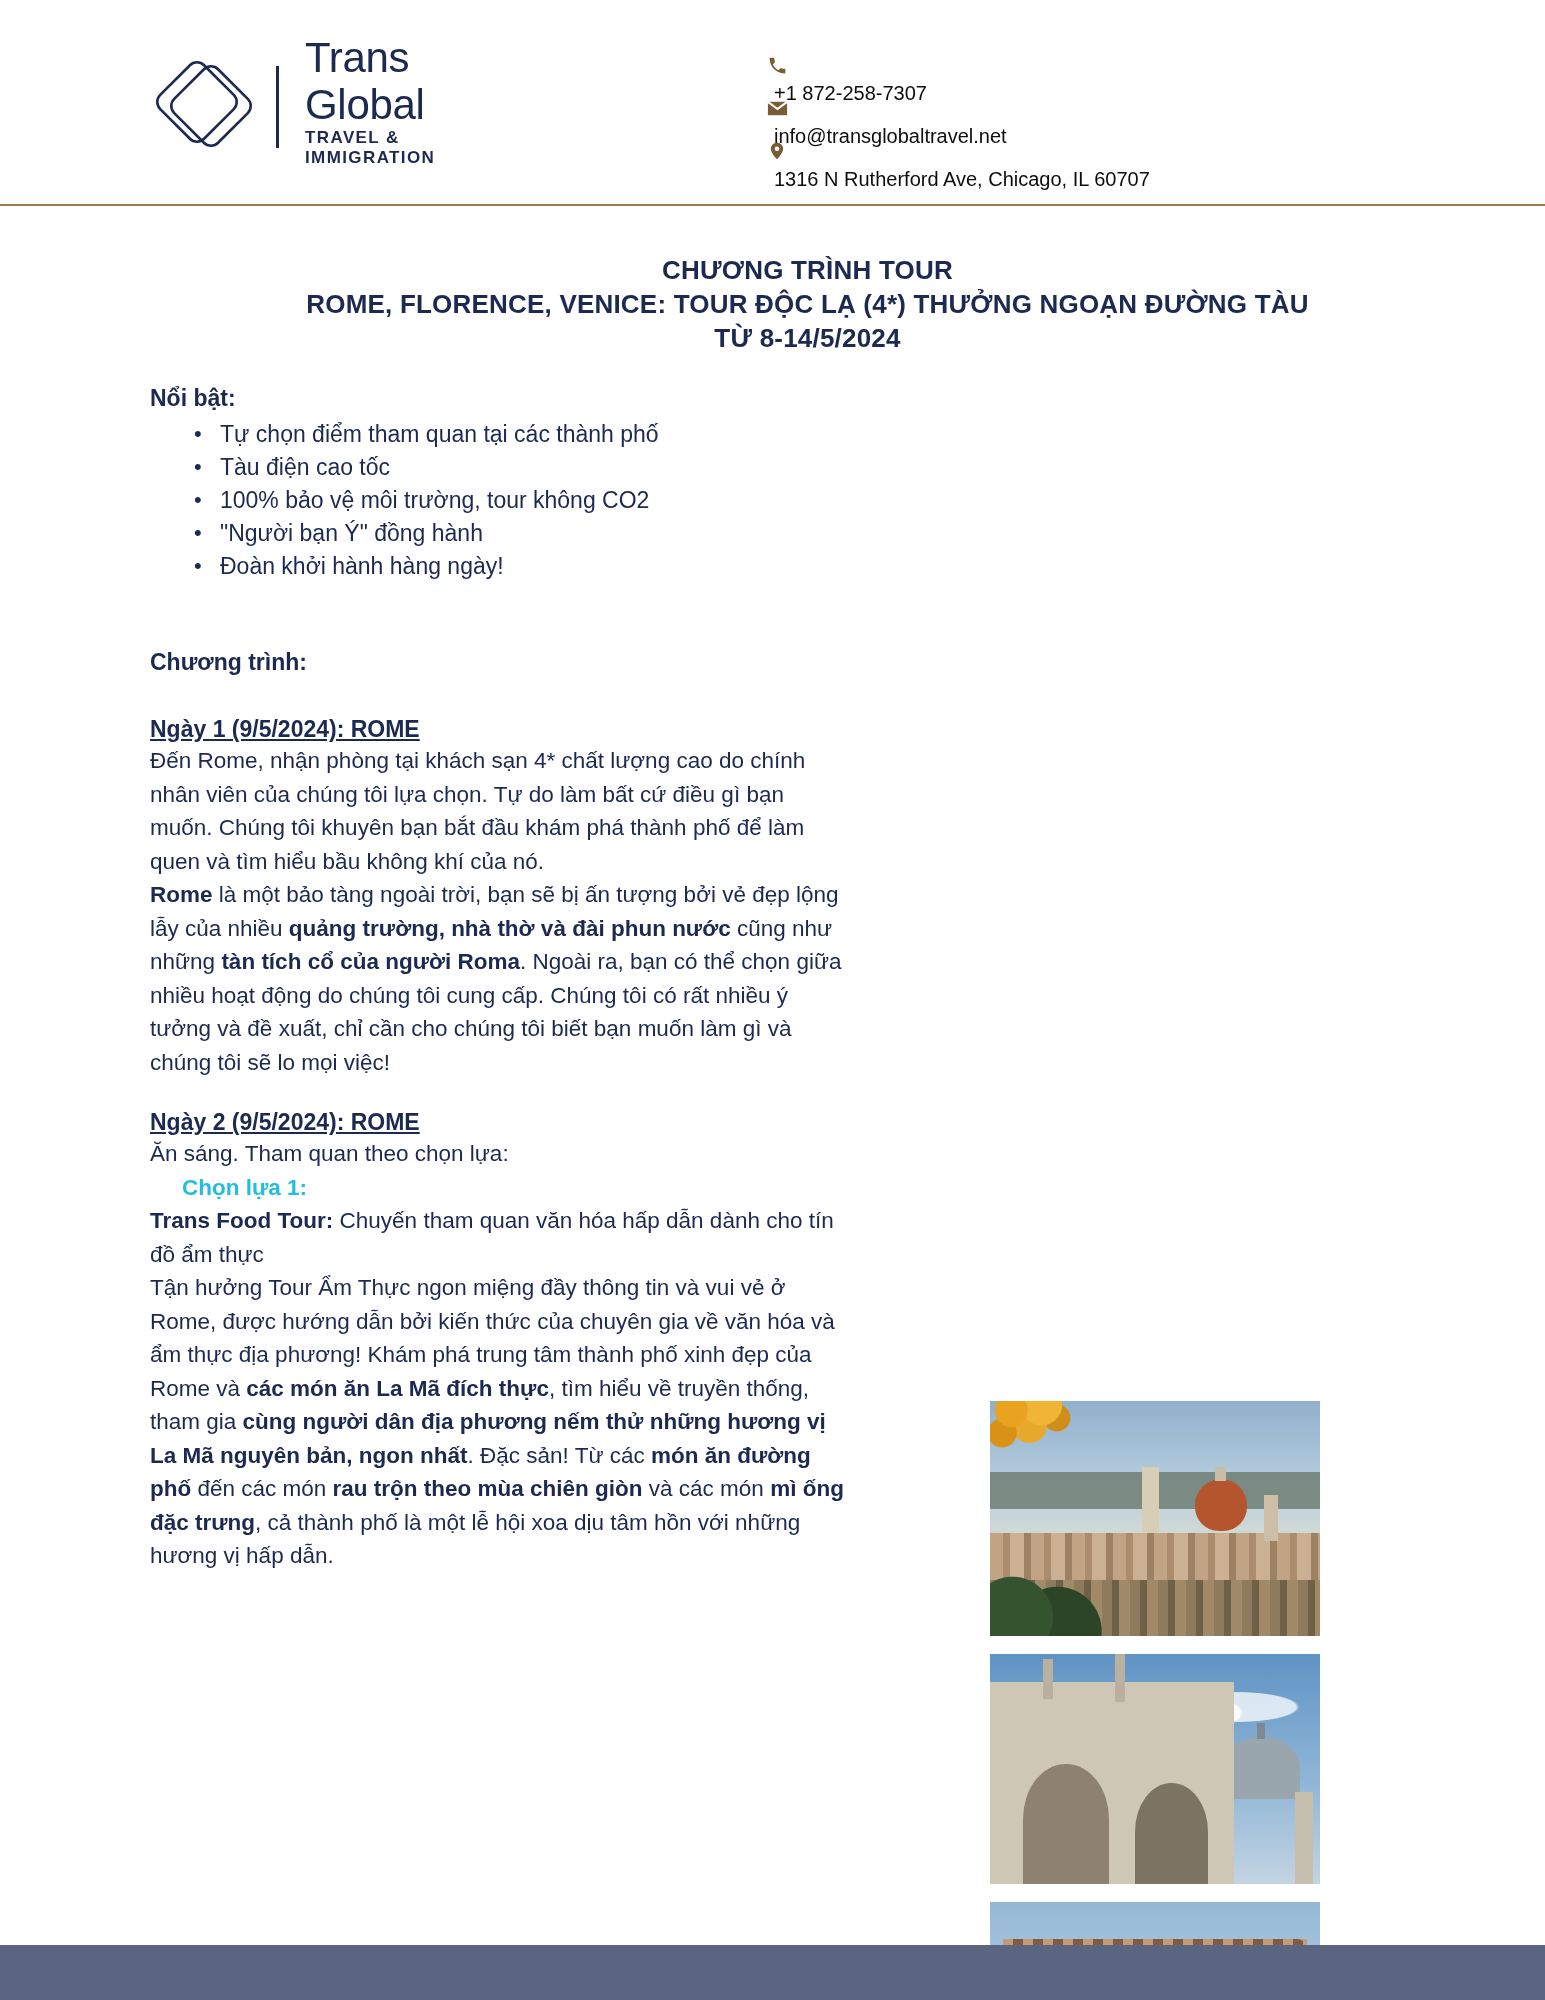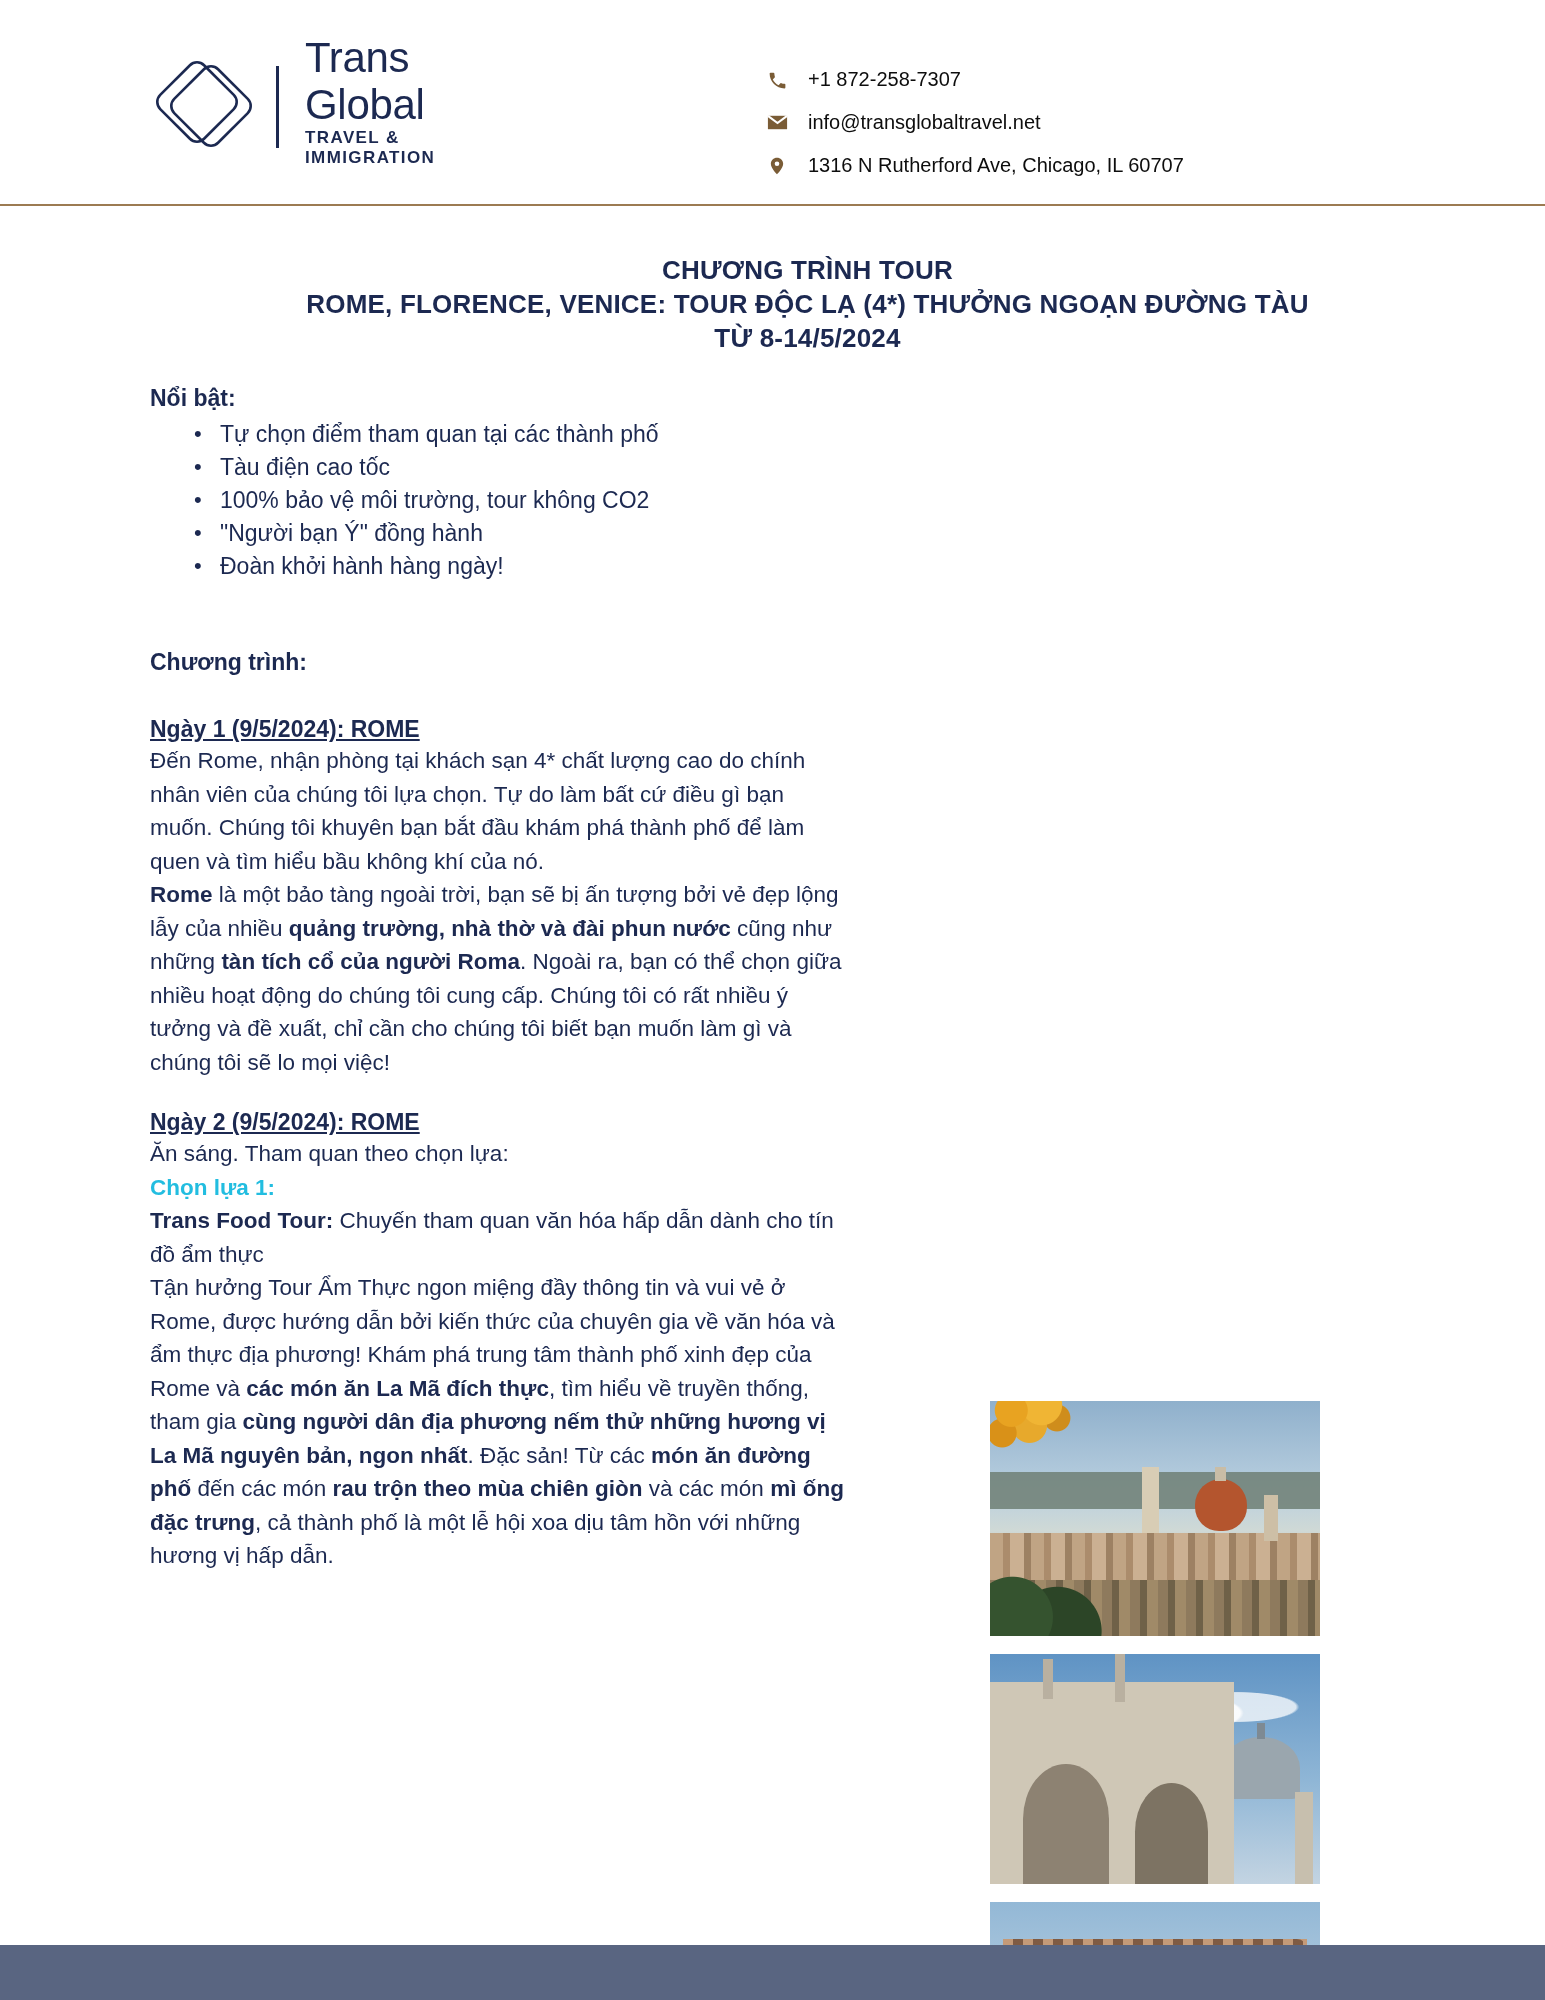--- a/index.html
+++ b/index.html
@@ -57,22 +57,23 @@
     letter-spacing: 1.4px;
     color: #1c2951;
   }
 
   .contact-block {
     margin-left: 190px;
     padding-top: 18px;
   }
   .contact-row {
     display: flex;
-    align-items: flex-end;
+    align-items: flex-start;
     height: 43px;
+    flex-direction: column;
   }
   .contact-icon {
     width: 34px;
     flex: 0 0 34px;
     display: flex;
     align-items: center;
     justify-content: center;
     color: #7a5c36;
   }
   .contact-text {
@@ -161,20 +162,21 @@
     color: #1c2951;
     margin: 0;
   }
   p.para b { font-weight: 700; }
   .gap { height: 30px; }
   .choice {
     font-size: 22.5px;
     font-weight: 700;
     color: #22bde0;
     line-height: 33.5px;
+    margin-left: 32px;
   }
 
   
   .photos {
     position: absolute;
     left: 840px;
     top: 685px;
     width: 330px;
   }
   .photo {

